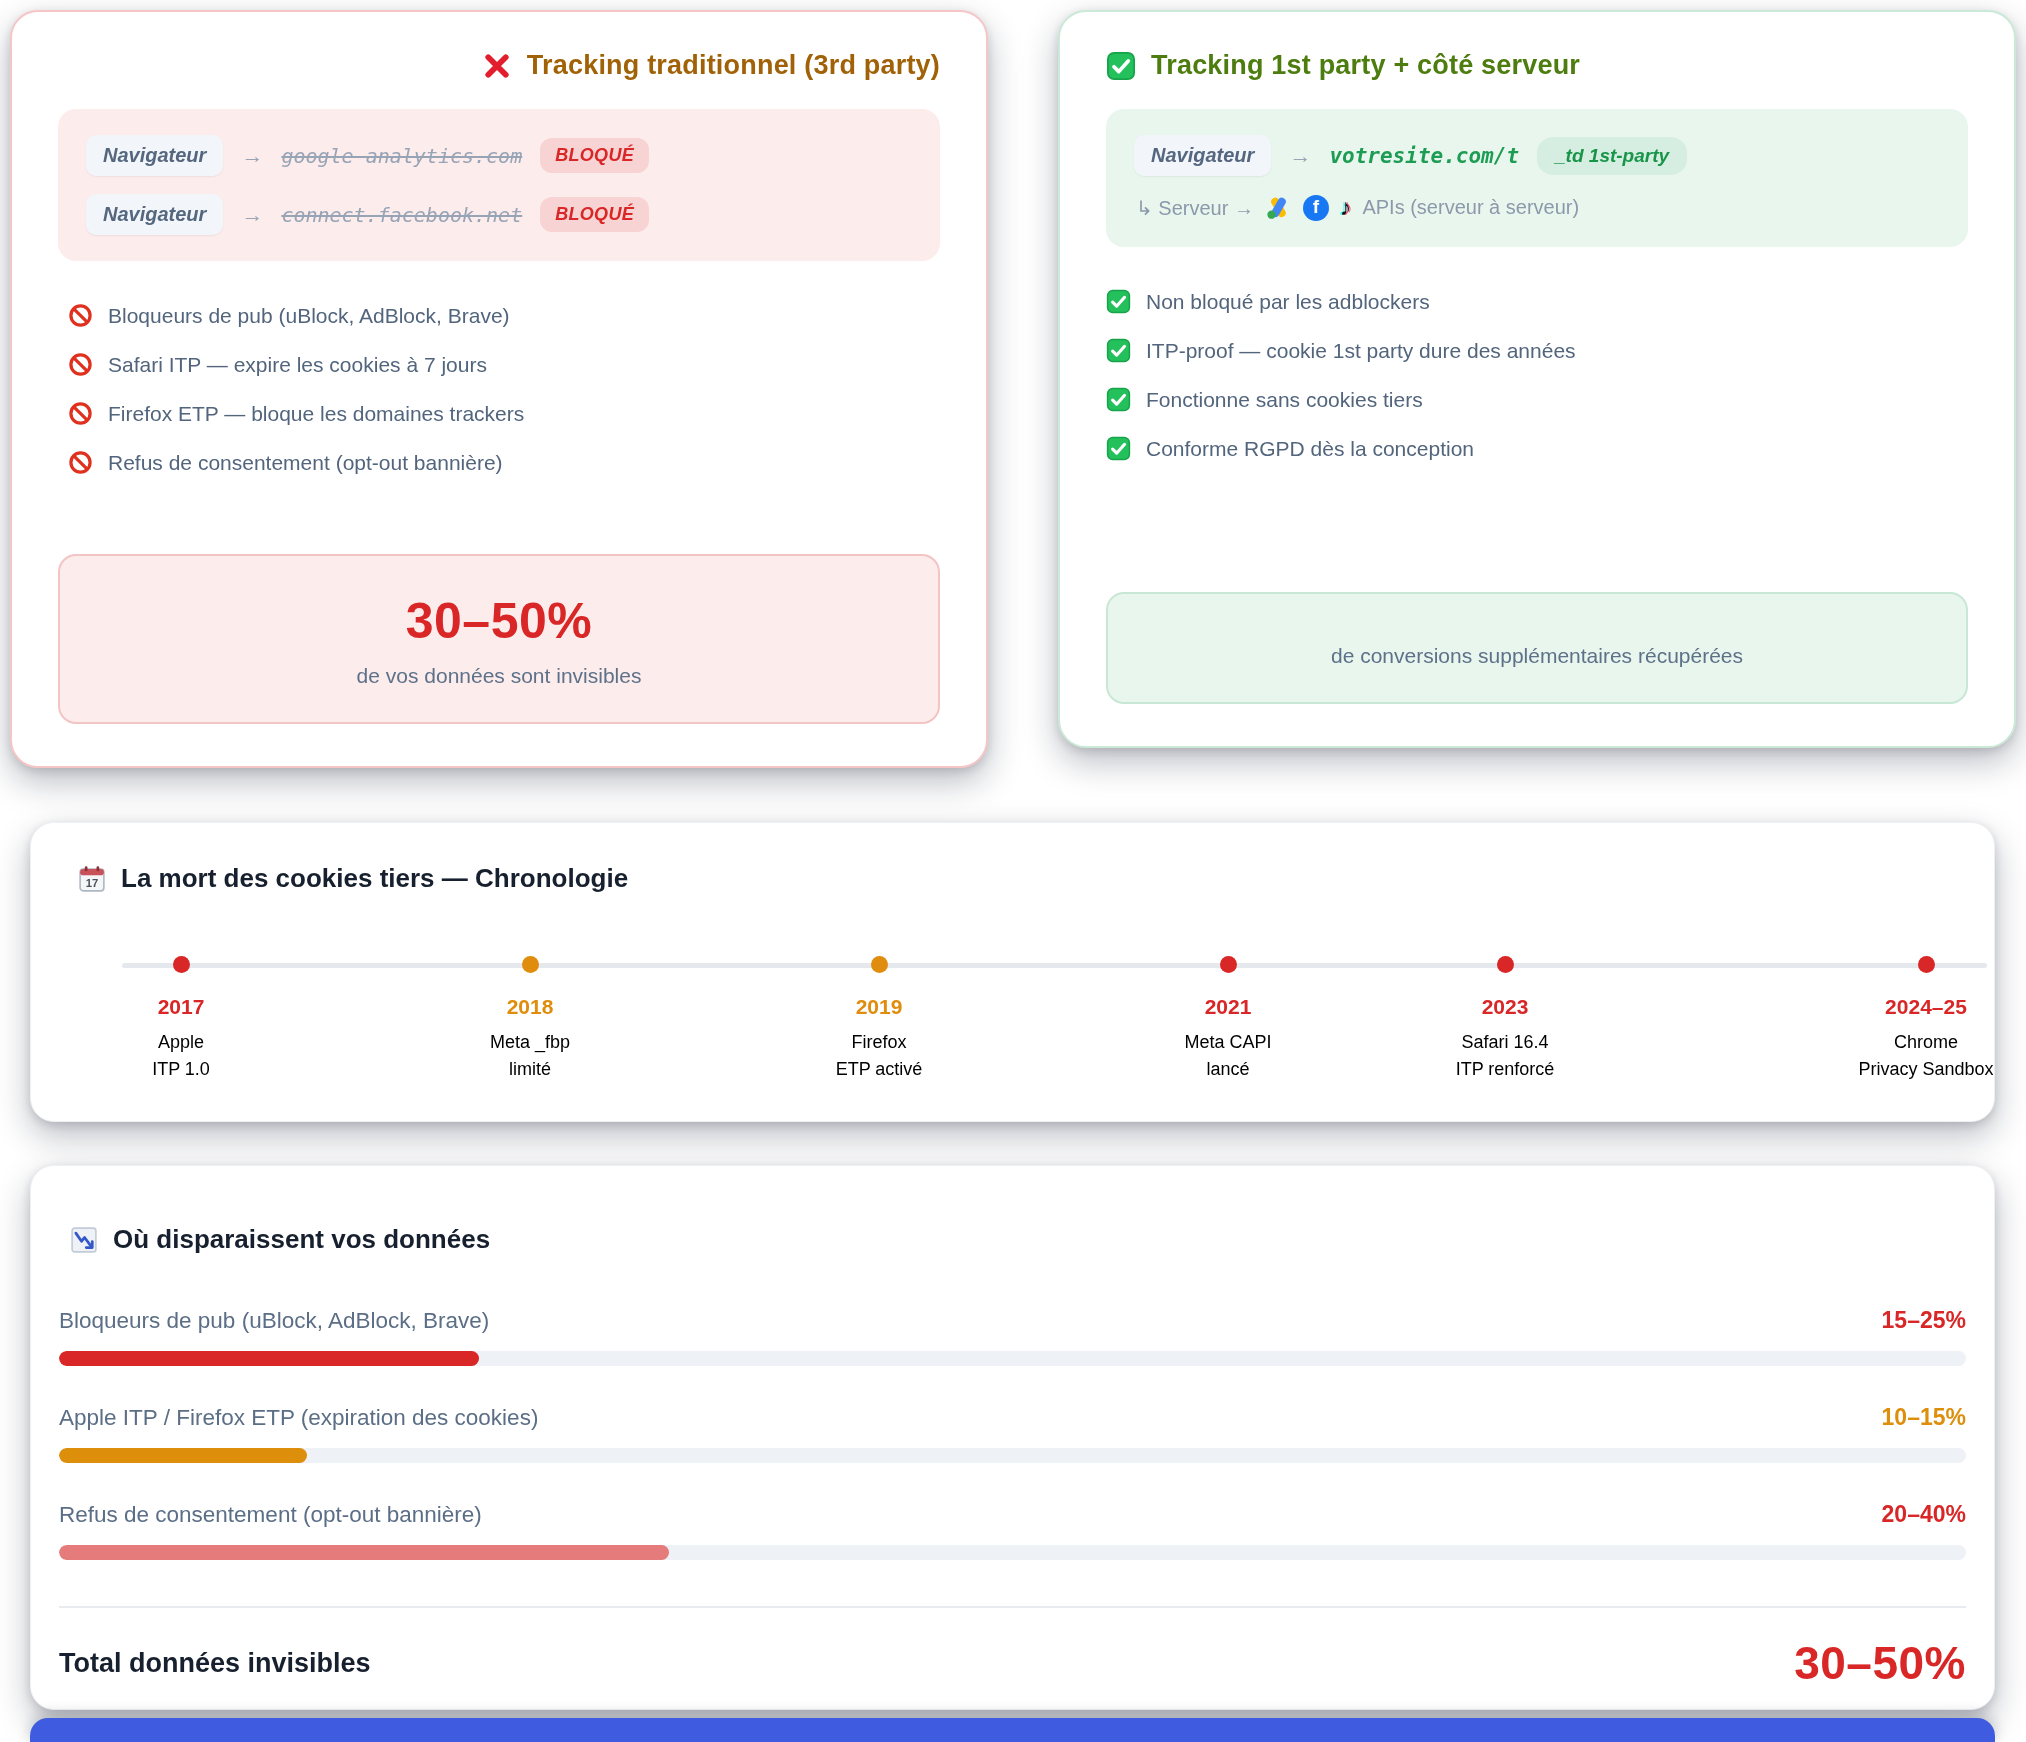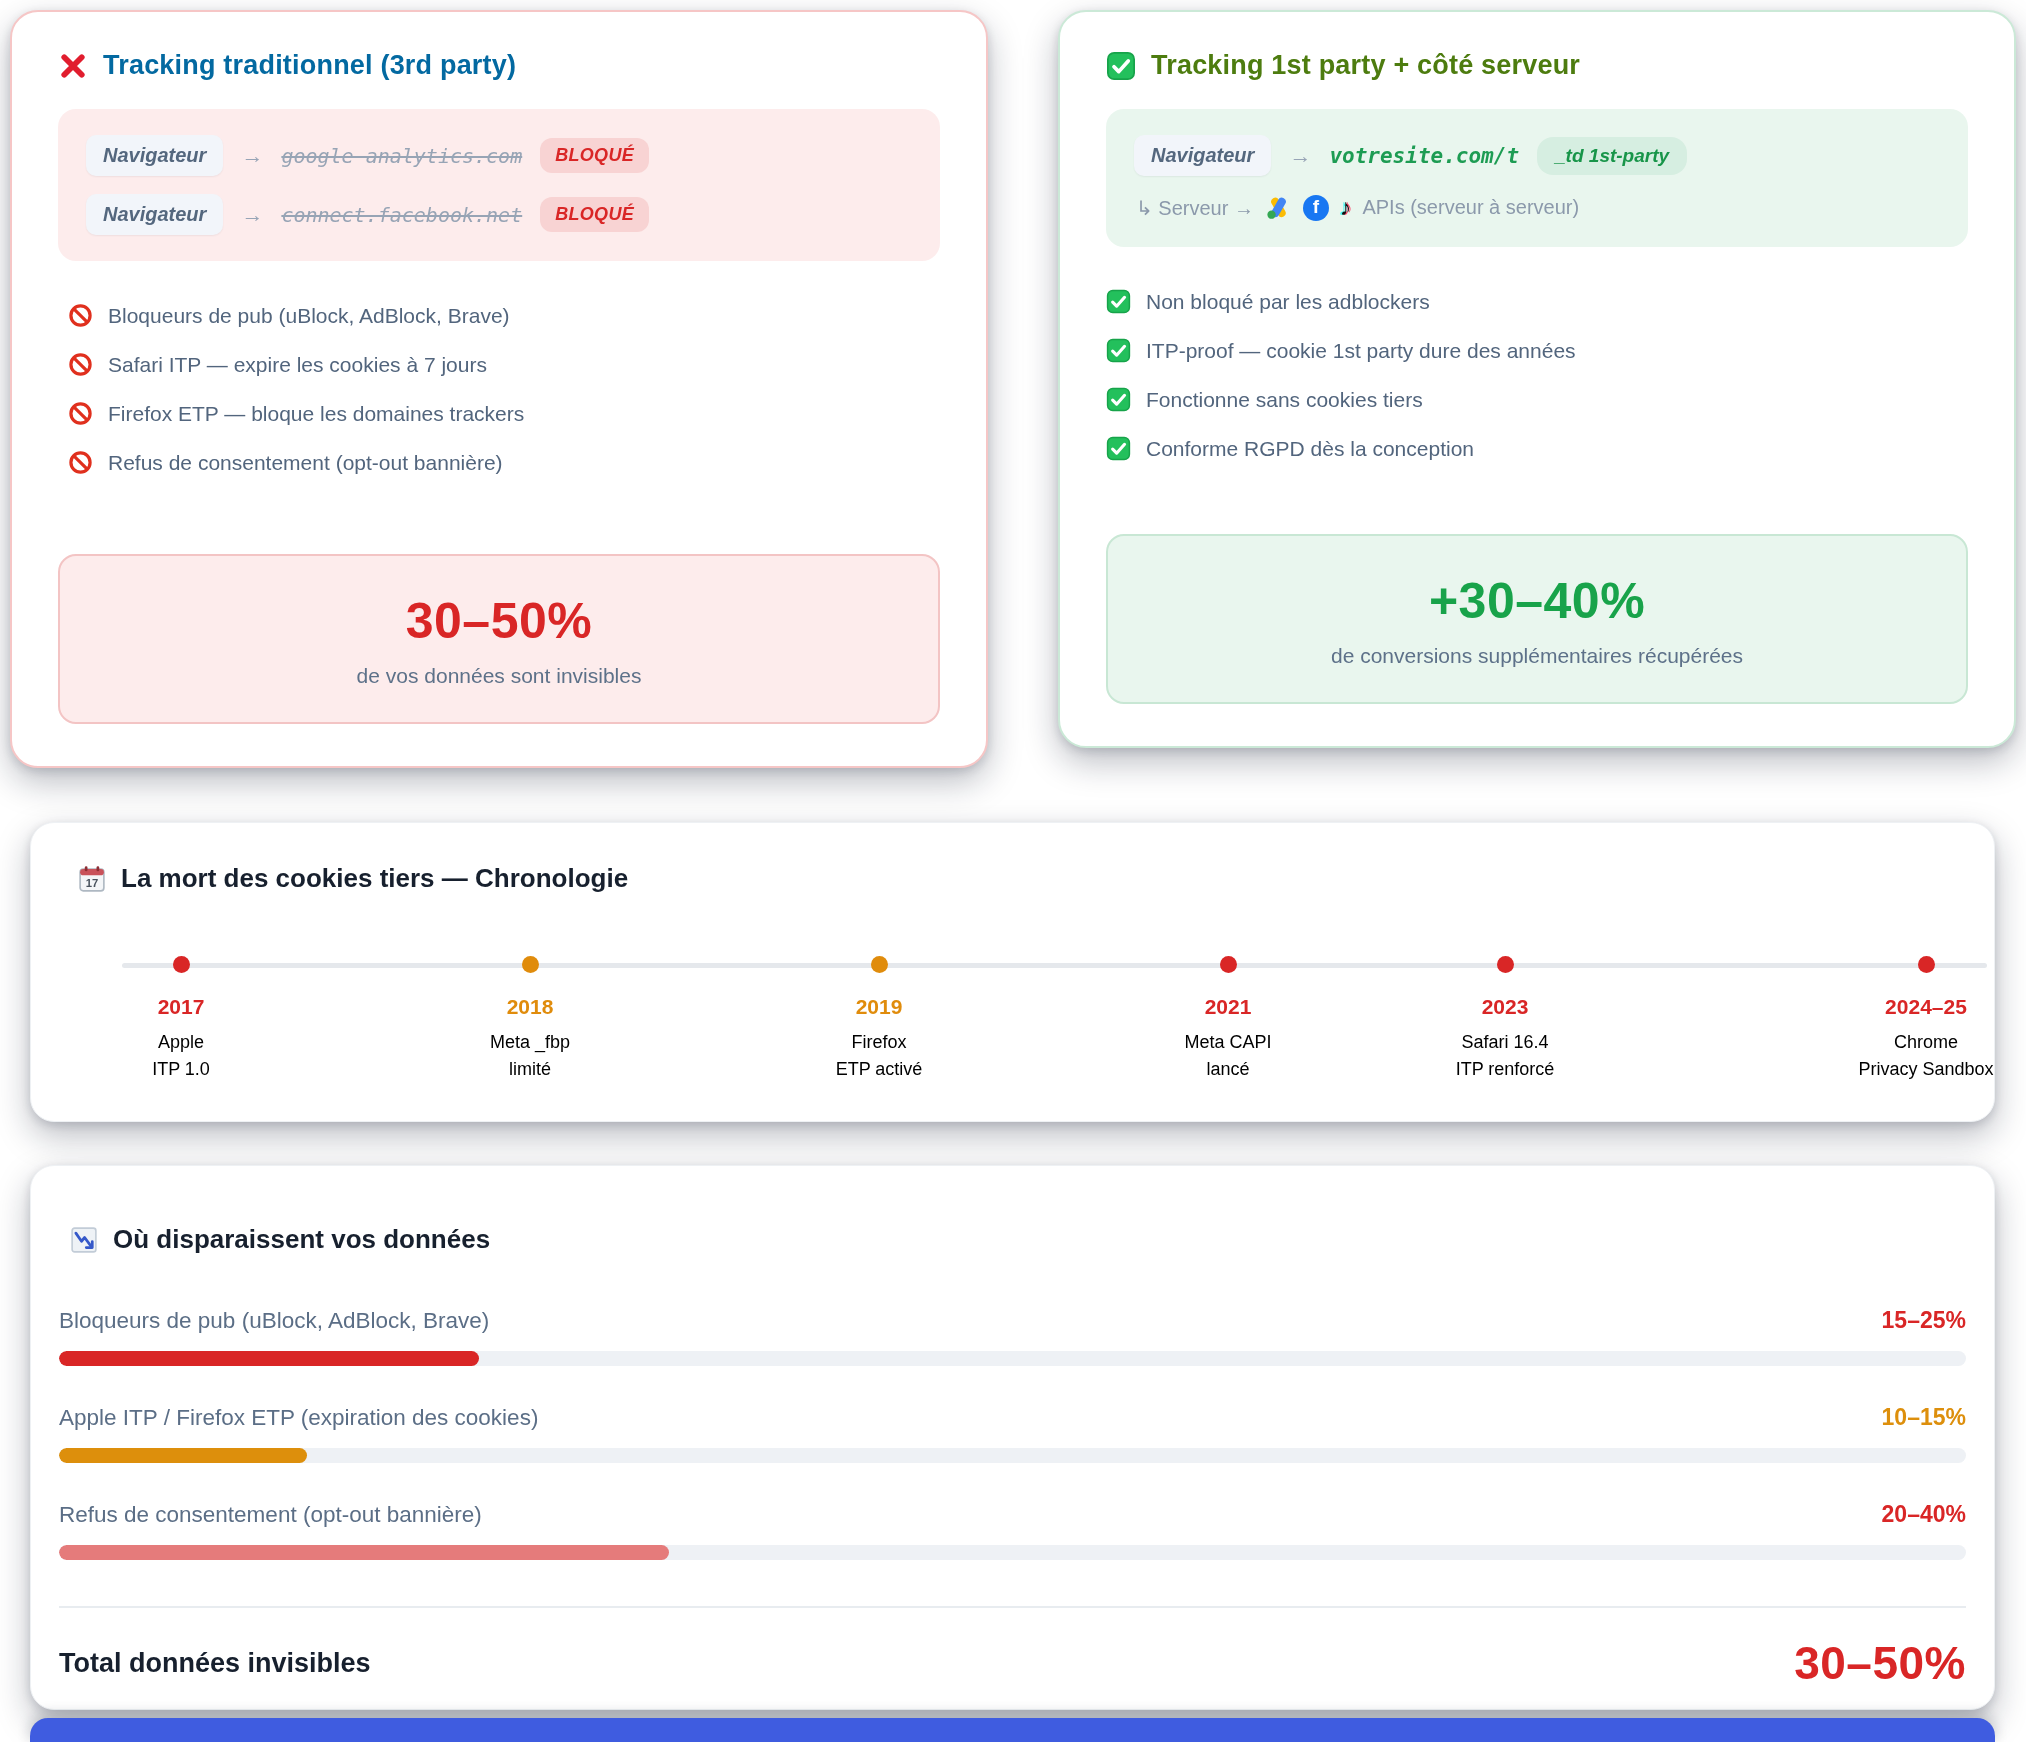--- a/index.html
+++ b/index.html
@@ -13,21 +13,21 @@
     position:absolute; background:#ffffff; border-radius:28px;
     box-shadow:0 14px 34px rgba(15,23,42,.28), 0 3px 10px rgba(15,23,42,.14);
     display:flex; flex-direction:column;
   }
   .card-bad  { left:10px;  top:10px; width:978px;  height:758px; border:2px solid #f6c6c6; padding:38px 46px 42px; }
   .card-good { left:1058px; top:10px; width:958px;  height:738px; border:2px solid #cbe9d7; padding:38px 46px 42px; }
   .card-timeline  { left:30px; top:822px;  width:1965px; height:300px; border:1px solid #eef1f4; border-radius:24px; padding:40px 46px; display:block; }
   .card-breakdown { left:30px; top:1165px; width:1965px; height:545px; border:1px solid #eef1f4; border-radius:24px; padding:58px 28px 40px; display:block; }
 
   .card-title { display:flex; align-items:center; gap:15px; font-size:27px; font-weight:bold; letter-spacing:.2px; }
-  .card-title.red   { color:#0369a1; }
+  .card-title.red   { color:#a16207;justify-content:flex-end; }
   .card-title.green { color:#4d7c0f; }
   .ic { display:inline-flex; flex:none; }
 
   
   .flow { margin-top:28px; border-radius:18px; padding:26px 28px; display:flex; flex-direction:column; gap:18px; }
   .flow.pink  { background:#fdecec; }
   .flow.mint  { background:#e9f6ee; }
   .flow-row { display:flex; align-items:center; gap:18px;font-style:italic; }
   .chip { background:#f2f5fa; color:#54677e; font-weight:bold; font-size:20px;
           padding:9px 17px; border-radius:10px; box-shadow:0 1px 2px rgba(15,23,42,.06); }
@@ -230,21 +230,20 @@
             <svg width="25" height="25" viewBox="0 0 24 24">
               <rect x="1.5" y="1.5" width="21" height="21" rx="5" fill="#23c05c" stroke="#17a34a" stroke-width="1.4"></rect>
               <path d="M6.4 12.6 l3.8 3.9 L17.8 8" stroke="#ffffff" stroke-width="3" fill="none" stroke-linecap="round" stroke-linejoin="round"></path>
             </svg>
           </span>
         <span>Conforme RGPD dès la conception</span>
       </div>
     </div>
 
     <div class="statbox mint">
-      <div class="stat-value green">+30–40%</div>
       <div class="stat-caption">de conversions supplémentaires récupérées</div>
     </div>
   </section>
 
   <section class="card card-timeline">
     <h2 class="section-title">
       <span class="ic">
         <svg width="30" height="30" viewBox="0 0 24 24">
           <rect x="2.5" y="4" width="19" height="17.5" rx="2.5" fill="#f4f6f8" stroke="#aeb8c2" stroke-width="1.3"></rect>
           <rect x="2.5" y="4" width="19" height="5" rx="2.5" fill="#c9525a"></rect>

